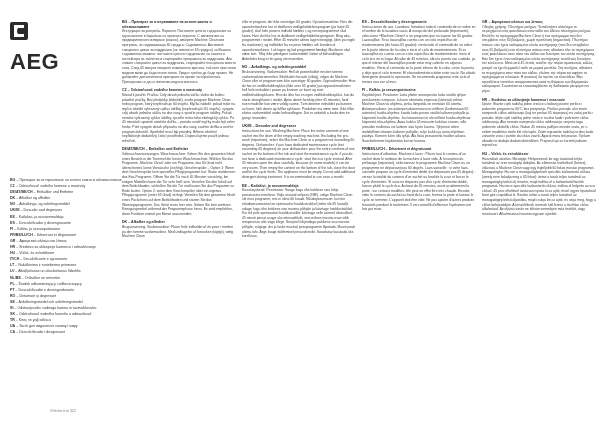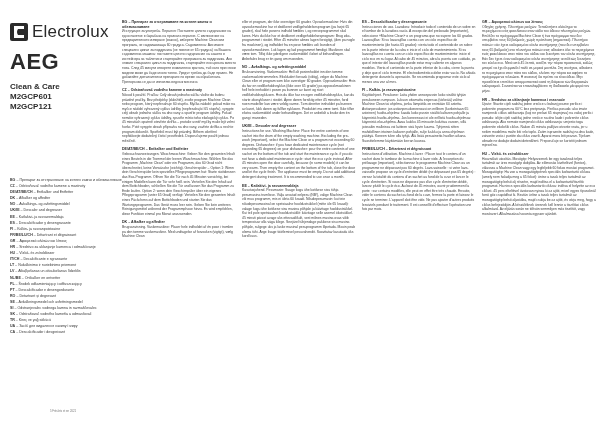--- a/index.html
+++ b/index.html
@@ -35,28 +35,22 @@
 <div class="page">
 
   <div class="col col0">
     <div class="brand-row">
       <div class="logo-box">
         <svg width="18" height="18" viewBox="0 0 18 18">
           <path d="M4 3 L14 3 L14 6 L8 6 Q6 9 8 12 L14 12 L14 15 L4 15 Z" fill="#ffffff"></path>
           <path d="M9 7.5 L14 7.5 L14 10.5 L9 10.5 Q8.3 9 9 7.5 Z" fill="#2b2b2b"></path>
         </svg>
       </div>
-      <span class="brand-name">Electrolux</span>
     </div>
     <div class="brand2">AEG</div>
-    <div class="product">
-      <div>Clean &amp; Care</div>
-      <div>M2GCP601</div>
-      <div>M2GCP121</div>
-    </div>
     <div class="toc" id="toc">
         <div class="toc-item"><b>BG</b><span> – </span><span>Препарат за отстраняване на котлен камък и обезмасляване</span></div>
         <div class="toc-item"><b>CZ</b><span> – </span><span>Odstraňovač vodního kamene a mastnoty</span></div>
         <div class="toc-item"><b>DE/AT/BE/CH</b><span> – </span><span>Entkalker und Entfetter</span></div>
         <div class="toc-item"><b>DK</b><span> – </span><span>Afkalker og affedter</span></div>
         <div class="toc-item"><b>NO</b><span> – </span><span>Avkalkings- og avfettingsmiddel</span></div>
         <div class="toc-item"><b>UK/IE</b><span> – </span><span>Descaler and degreaser</span></div>
         <div class="toc-item"><b>EE</b><span> – </span><span>Katlakivi- ja rasvaeemaldaja</span></div>
         <div class="toc-item"><b>ES</b><span> – </span><span>Descalcificador y desengrasante</span></div>
         <div class="toc-item"><b>FI</b><span> – </span><span>Kalkin- ja rasvanpoistoaine</span></div>

